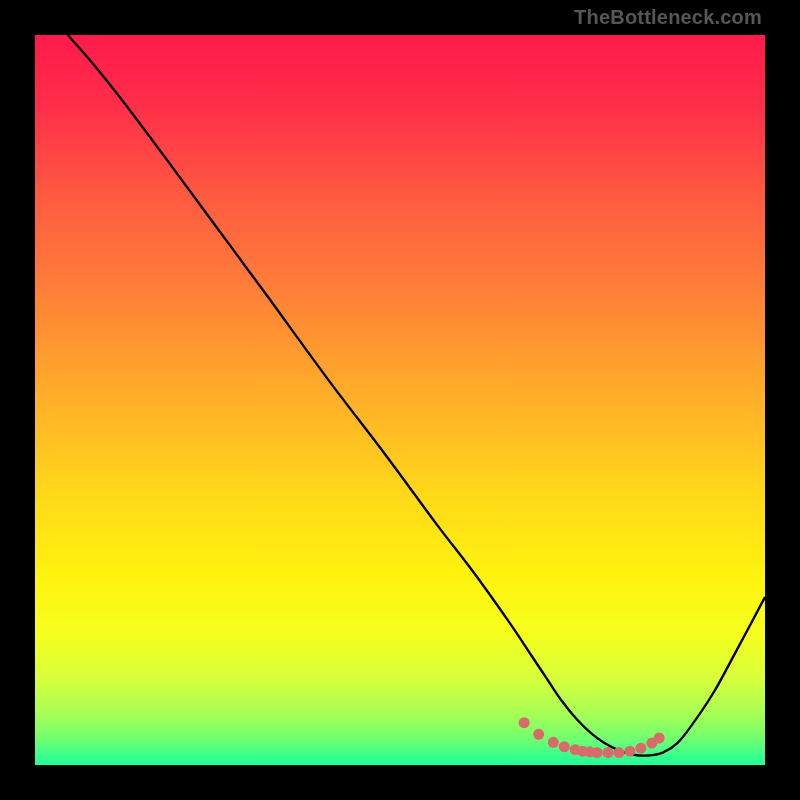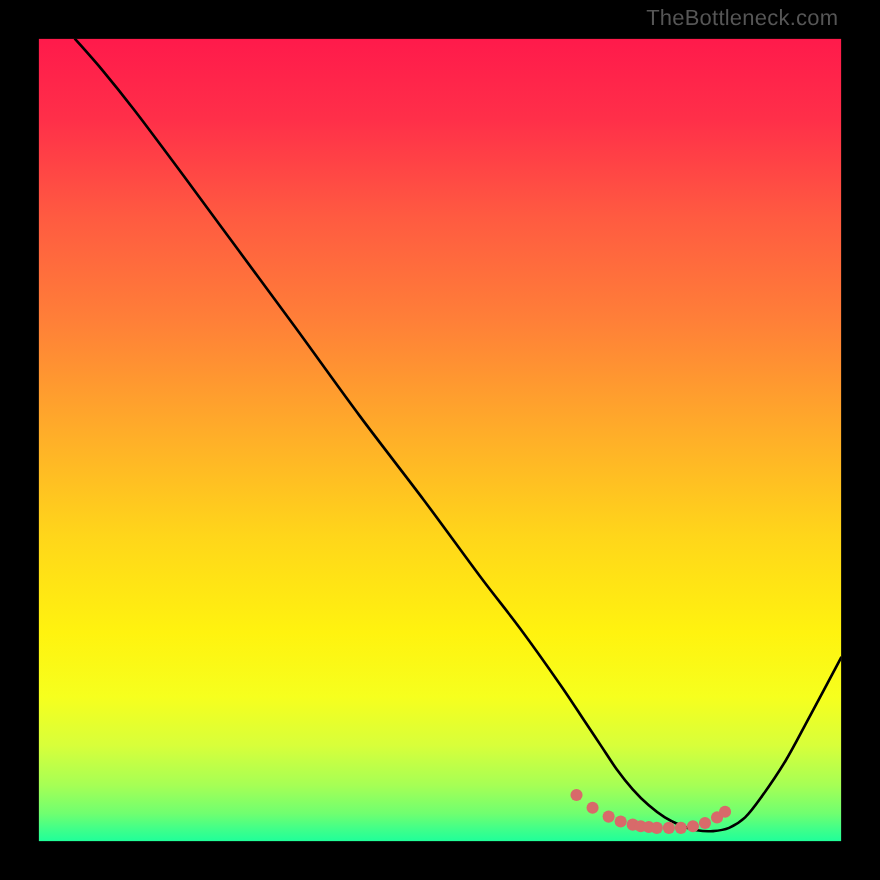--- a/index.html
+++ b/index.html
@@ -27,21 +27,21 @@
   .gradient {
     position: absolute;
     left: 0; top: 0; width: 100%; height: 100%;
   }
   .watermark {
     position: absolute;
     top: 6px;
     right: 38px;
     font-family: Arial, Helvetica, sans-serif;
     font-size: 20px;
-    font-weight: 400;
+    font-weight: 700;
     color: #565656;
     letter-spacing: 0.2px;
   }
   svg.curve {
     position: absolute;
     left: 0; top: 0;
     width: 100%;
     height: 100%;
     overflow: visible;
   }

